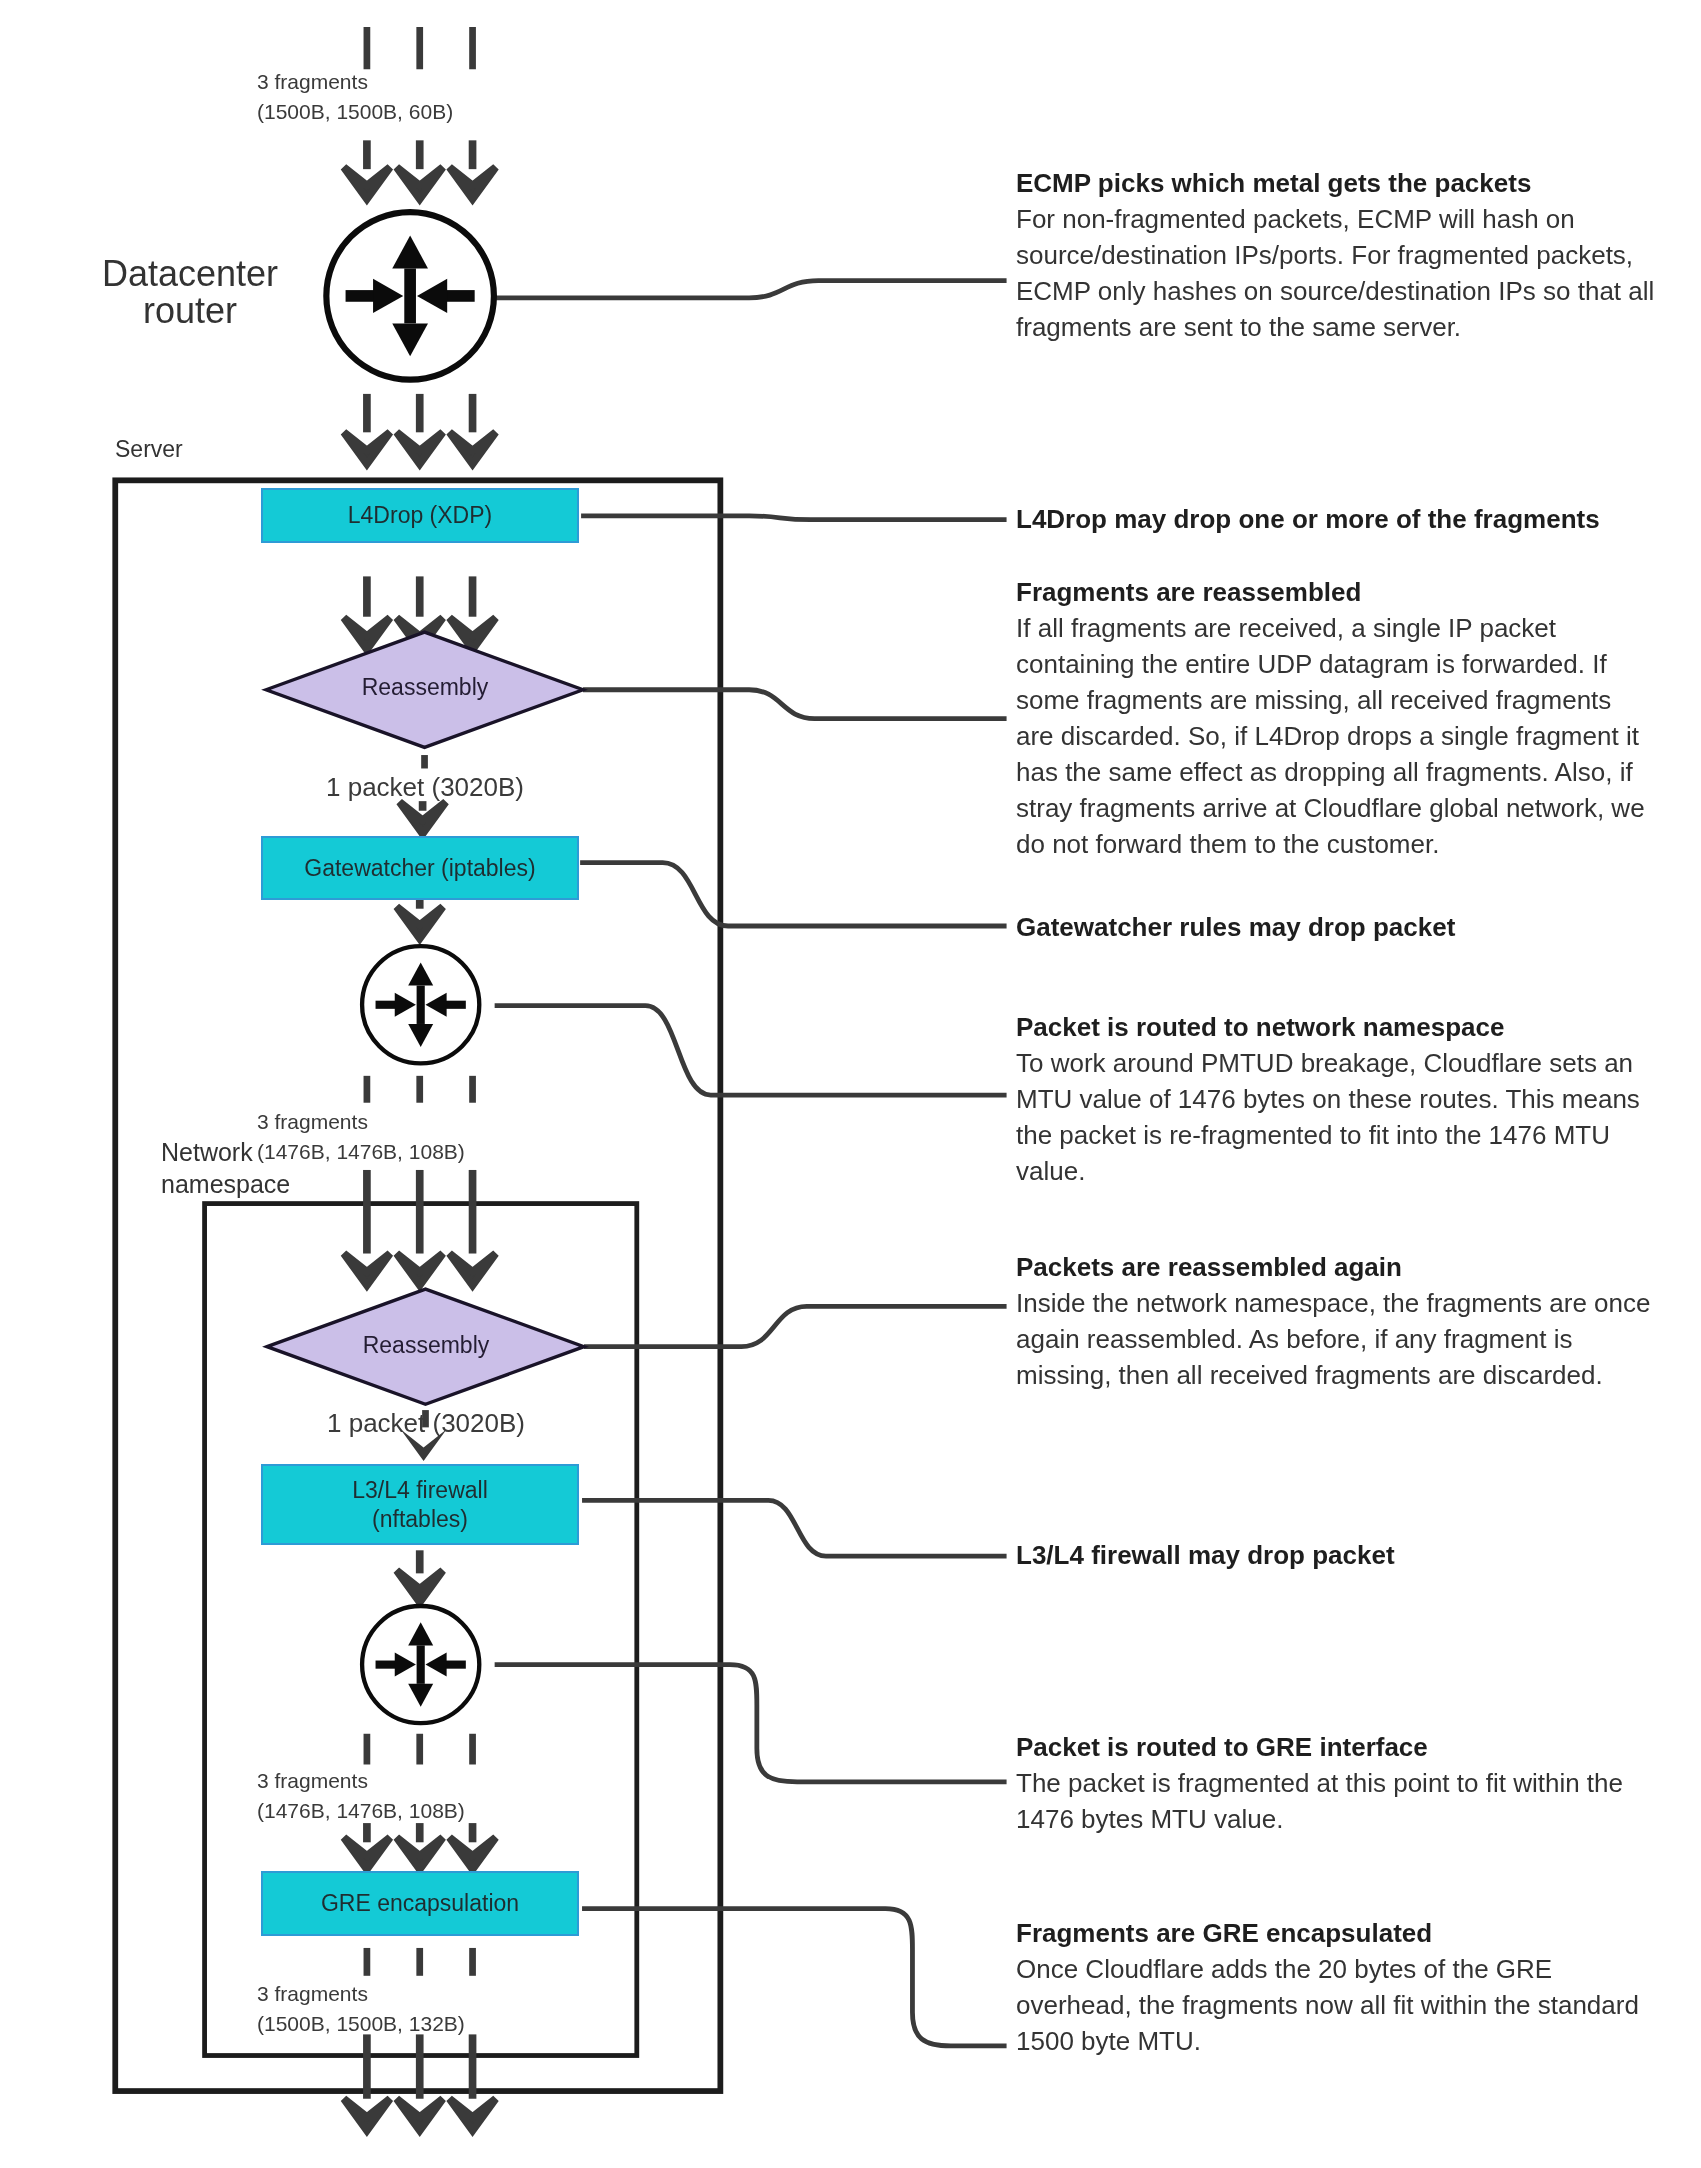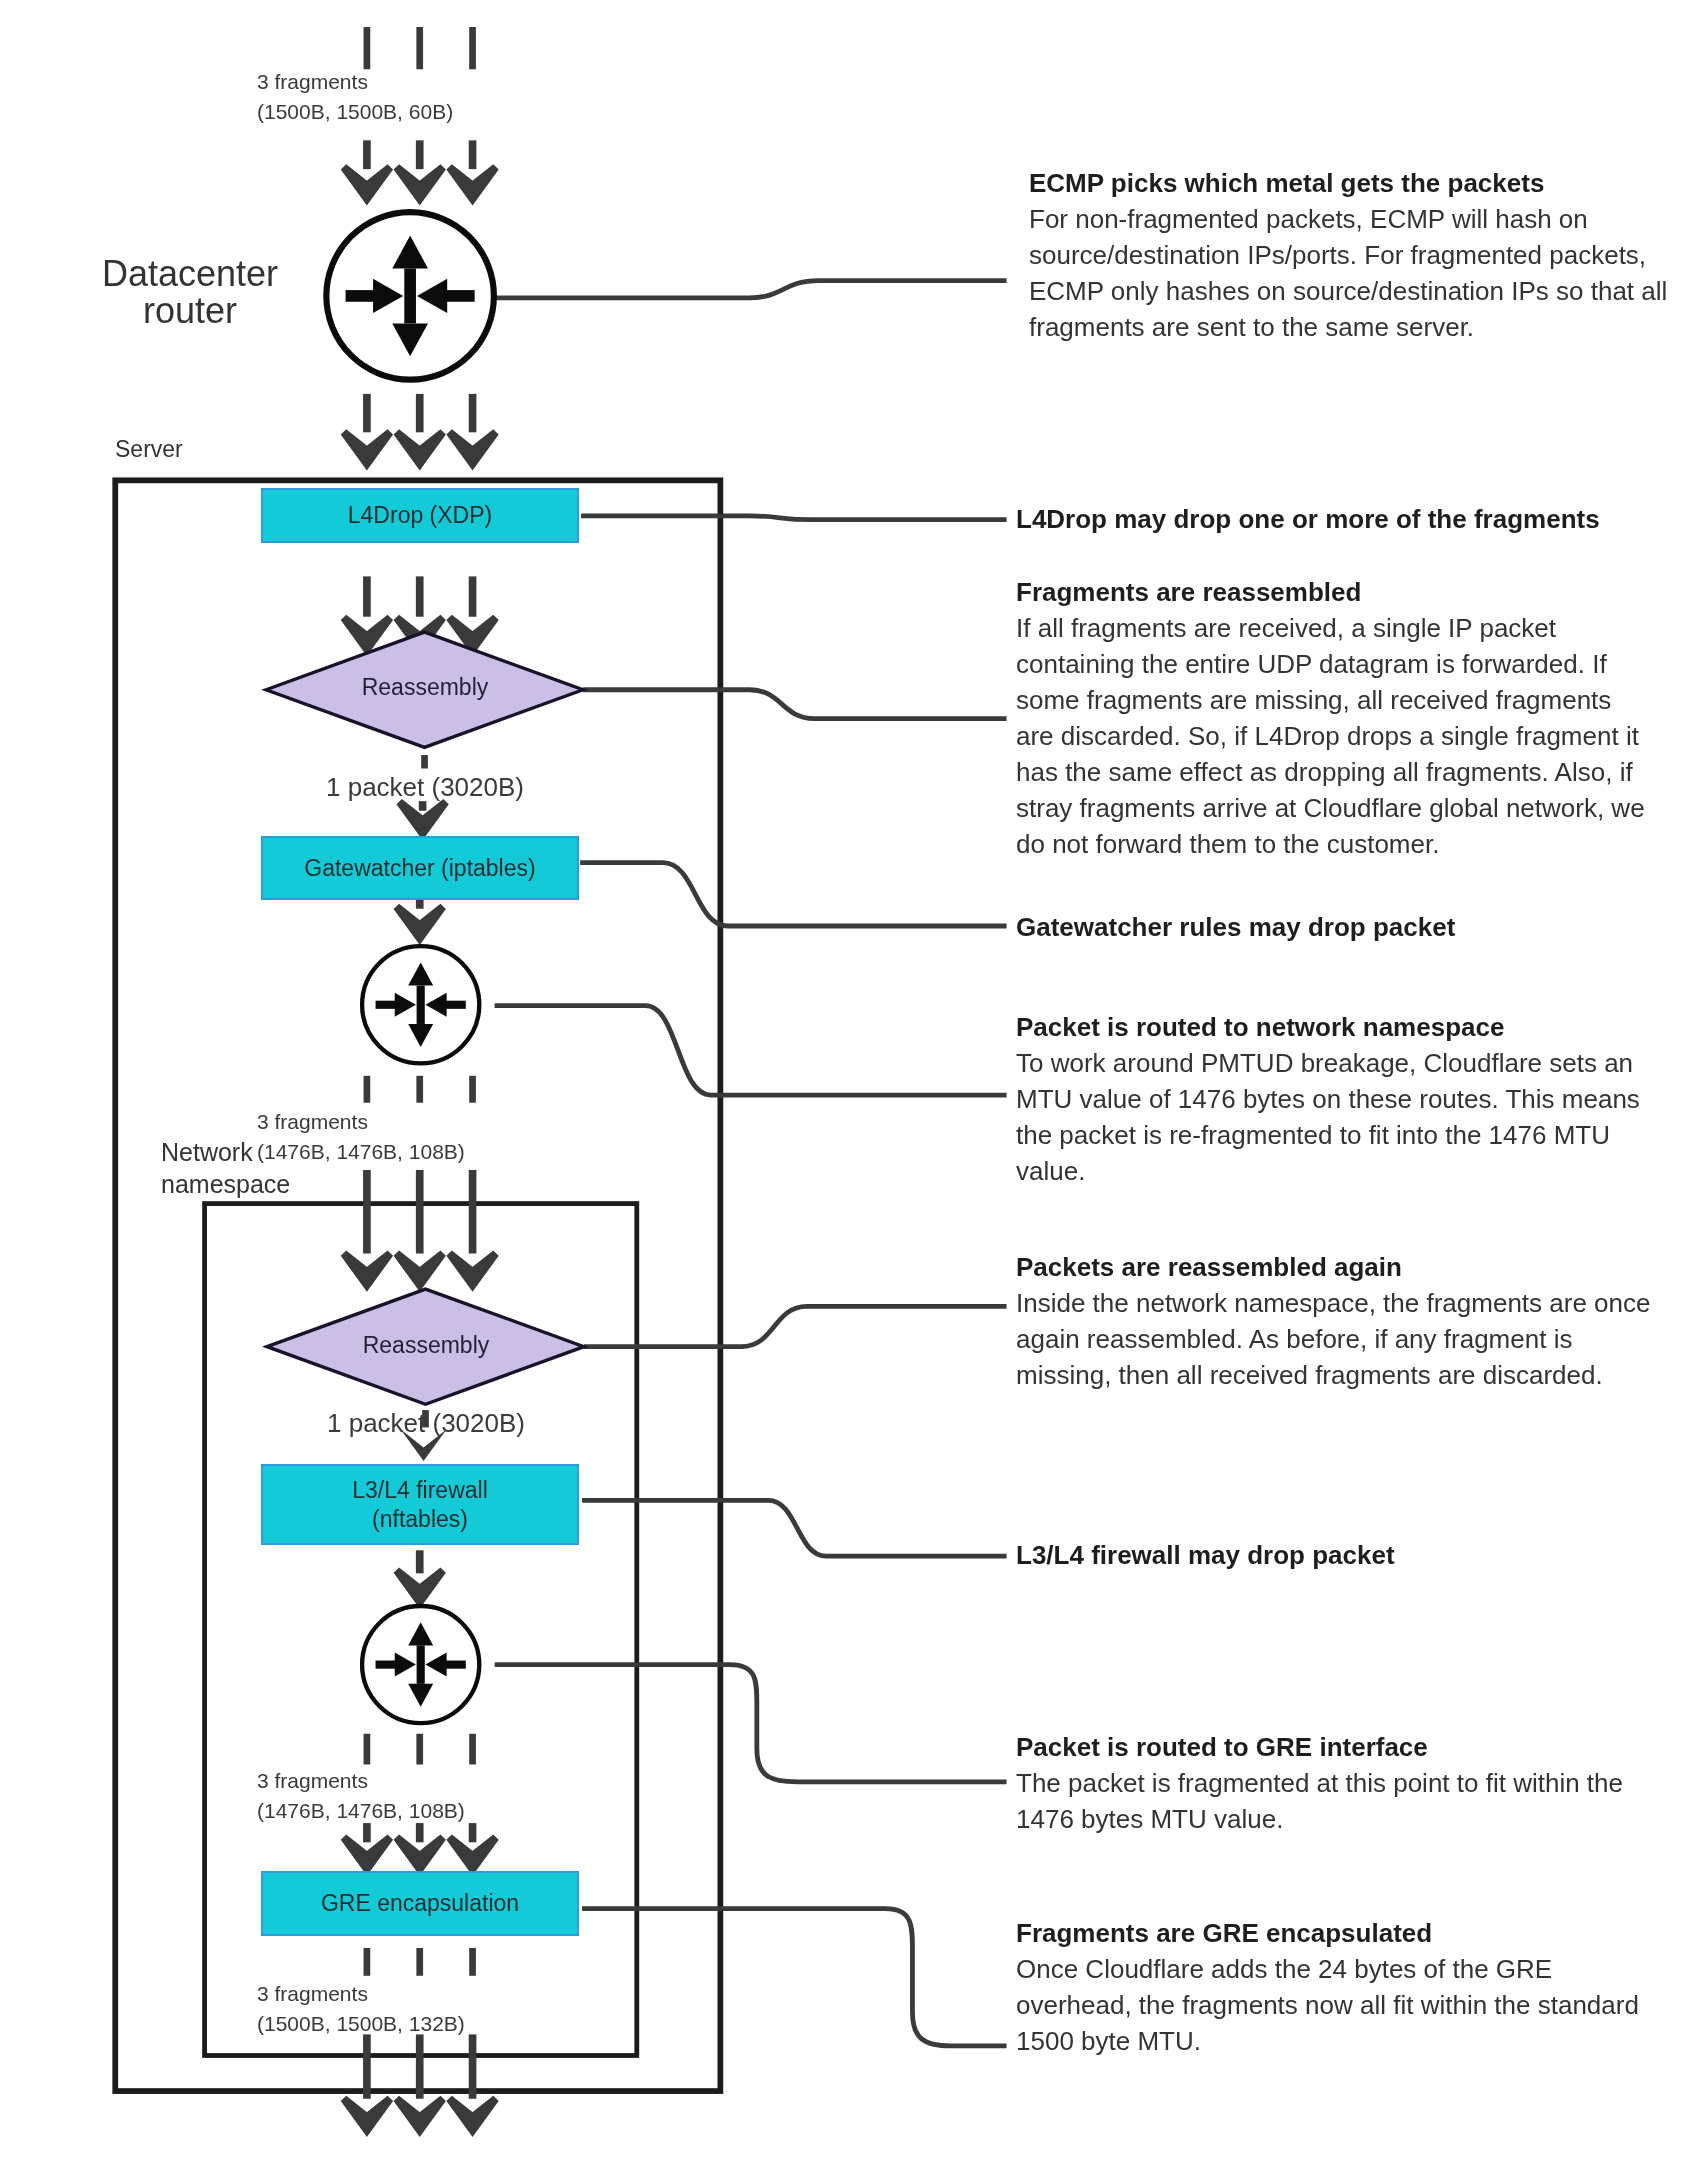--- a/index.html
+++ b/index.html
@@ -220,21 +220,21 @@
 
   <div class="proc-box" style="left:261px;top:1871px;width:318px;height:65px;">
     <span>GRE encapsulation</span>
   </div>
 
   <div class="flow-label" style="left:257px;top:1979px;width:327px;">
     <span style="display:block">3 fragments</span>
     <span style="display:block">(1500B, 1500B, 132B)</span>
   </div>
 
-  <div class="ann" style="top:165px;margin-left:13px;">
+  <div class="ann" style="top:165px;">
     <div class="ann-title">ECMP picks which metal gets the packets</div>
     <div class="ann-body">For non-fragmented packets, ECMP will hash on
 source/destination IPs/ports. For fragmented packets,
 ECMP only hashes on source/destination IPs so that all
 fragments are sent to the same server.</div>
   </div>
   <div class="ann" style="top:501px;">
     <div class="ann-title">L4Drop may drop one or more of the fragments</div>
     <div class="ann-body"></div>
   </div>
@@ -269,19 +269,19 @@
     <div class="ann-title">L3/L4 firewall may drop packet</div>
     <div class="ann-body"></div>
   </div>
   <div class="ann" style="top:1729px;">
     <div class="ann-title">Packet is routed to GRE interface</div>
     <div class="ann-body">The packet is fragmented at this point to fit within the
 1476 bytes MTU value.</div>
   </div>
   <div class="ann" style="top:1915px;">
     <div class="ann-title">Fragments are GRE encapsulated</div>
-    <div class="ann-body">Once Cloudflare adds the 24 bytes of the GRE
+    <div class="ann-body">Once Cloudflare adds the 20 bytes of the GRE
 overhead, the fragments now all fit within the standard
 1500 byte MTU.</div>
   </div>
 
 </div>
 
 
 </body></html>

